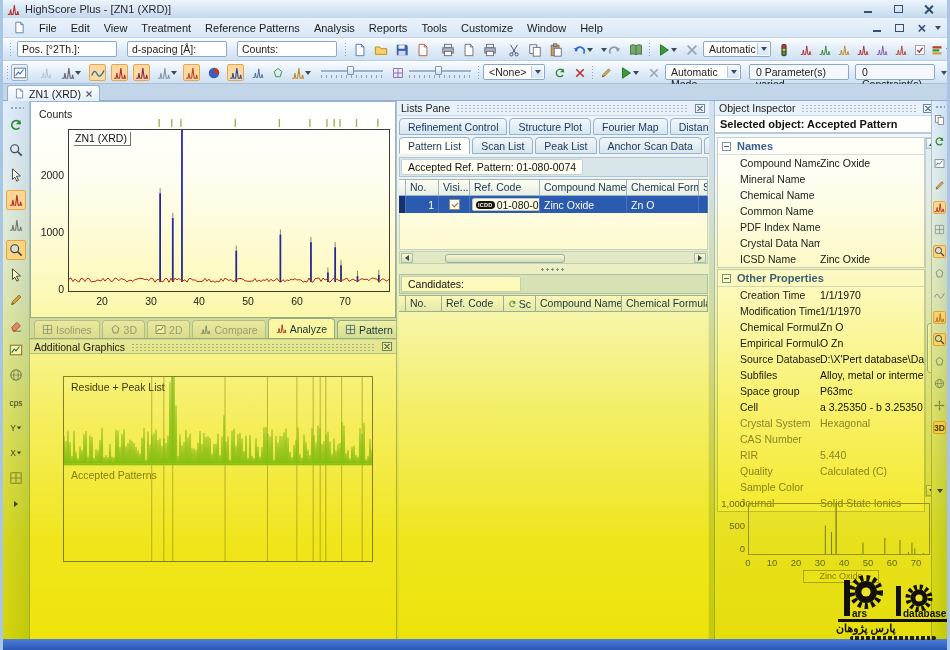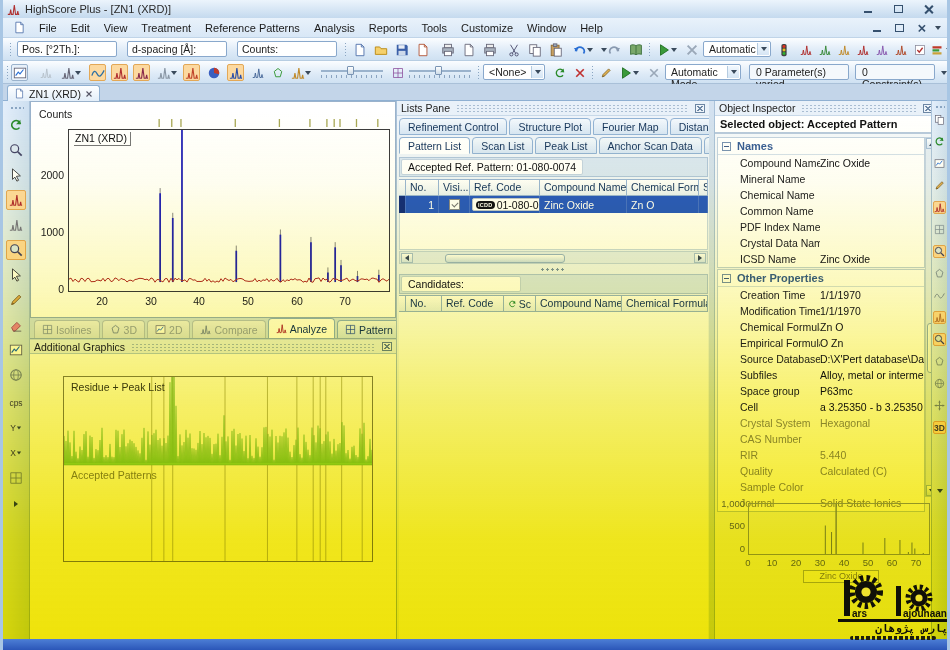--- a/index.html
+++ b/index.html
@@ -143,21 +143,21 @@
   
   .yellow-overlay { position:absolute; inset:0; z-index:50; pointer-events:none; mix-blend-mode:multiply;
     background:linear-gradient(180deg, rgba(255,255,255,0) 0%, rgba(255,255,252,0) 17%,
       rgba(249,243,130,0.12) 28%, rgba(247,238,70,0.38) 45%, rgba(244,233,25,0.66) 63%,
       rgba(241,229,5,0.9) 83%, rgba(240,228,0,0.97) 100%); }
   .taskstrip { position:absolute; left:0; bottom:0; width:100%; height:11px; z-index:55;
     background:linear-gradient(#4d7fd6,#2b56b8); }
   .watermark { position:absolute; left:833px; top:572px; width:117px; height:70px; z-index:60; color:#101008; }
   .wm-latin { position:absolute; top:36px; font-size:10px; font-weight:bold; color:#101008; }
   .wm-underline { position:absolute; left:2px; top:47px; width:110px; height:2.5px; background:#101008; }
-  .wm-fa { position:absolute; left:0; top:50px; width:112px; text-align:right; font-family:Liberation Mono, monospace;
+  .wm-fa { position:absolute; left:0; top:50px; width:112px; text-align:left; font-family:Liberation Serif, serif;
     font-size:11px; font-weight:bold; color:#101008; }
   .wm-tag { position:absolute; left:14px; top:64px; width:86px; height:4px;
     background-image:repeating-linear-gradient(90deg,#20200a 0 3px,transparent 3px 5px,#20200a 5px 9px,transparent 9px 11px); border-radius:2px; }
   .muted-ic { color:#7c8aa0; }
 </style>
 </head>
 <body>
 
 <svg width="0" height="0" style="position:absolute" aria-hidden="true">
   <defs>
@@ -1135,19 +1135,19 @@
           <circle r="4.6" fill="#efe22e"></circle>
       </g>
       <rect x="60" y="14" width="5" height="30" fill="#101008"></rect>
       <g transform="translate(83,26)">
         <circle r="11" fill="none" stroke="#101008" stroke-width="5" stroke-dasharray="3 2.8"></circle>
         <circle r="8.5" fill="#101008"></circle>
           <circle r="3.6" fill="#efe22e"></circle>
       </g>
     </svg>
     <span class="wm-latin" style="left:16px">ars</span>
-    <span class="wm-latin" style="left:67px">ajouhaan</span>
+    <span class="wm-latin" style="left:67px">database</span>
     <div class="wm-underline"></div>
     <div class="wm-fa">پارس پژوهان</div>
     <div class="wm-tag"></div>
   </div>
 
 </div>
 
 </body></html>

